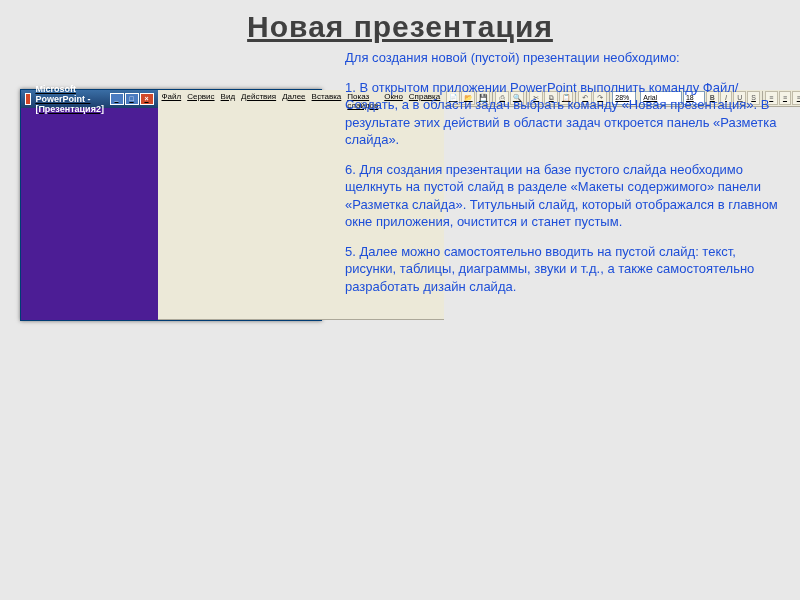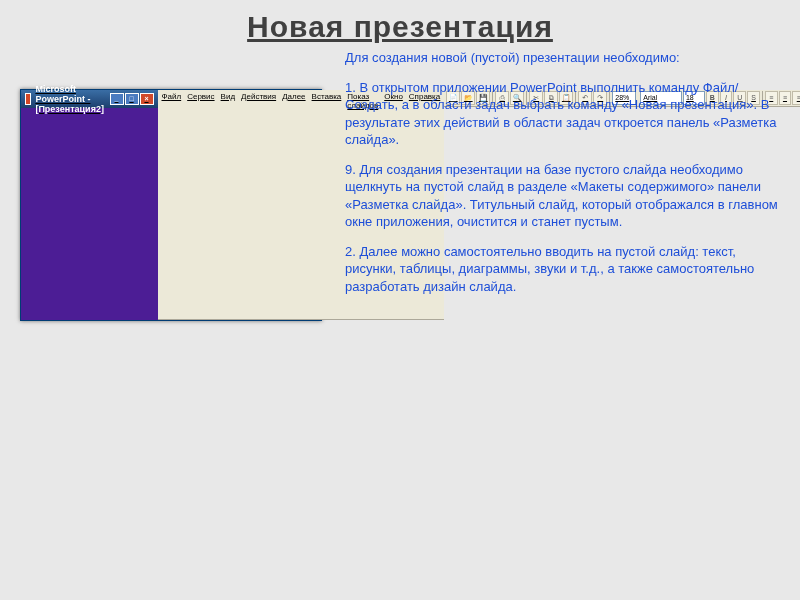--- a/index.html
+++ b/index.html
@@ -377,17 +377,17 @@
         <span>Оформление по умолчанию</span>
         <span>русский (Россия)</span>
       </div>
 
     </div>
   </div>
 
   <div class="right">
     <p>Для создания новой (пустой) презентации необходимо:</p>
     <p>1. В открытом приложении PowerPoint выполнить команду Файл/Создать, а в области задач выбрать команду «Новая презентация». В результате этих действий в области задач откроется панель «Разметка слайда».</p>
-    <p>9. Для создания презентации на базе пустого слайда необходимо щелкнуть на пустой слайд в разделе «Макеты содержимого» панели «Разметка слайда». Титульный слайд, который отображался в главном окне приложения, очистится и станет пустым.</p>
-    <p>2. Далее можно самостоятельно вводить на пустой слайд: текст, рисунки, таблицы, диаграммы, звуки и т.д., а также самостоятельно разработать дизайн слайда.</p>
+    <p>6. Для создания презентации на базе пустого слайда необходимо щелкнуть на пустой слайд в разделе «Макеты содержимого» панели «Разметка слайда». Титульный слайд, который отображался в главном окне приложения, очистится и станет пустым.</p>
+    <p>5. Далее можно самостоятельно вводить на пустой слайд: текст, рисунки, таблицы, диаграммы, звуки и т.д., а также самостоятельно разработать дизайн слайда.</p>
   </div>
 
 </div>
 
 </body></html>

